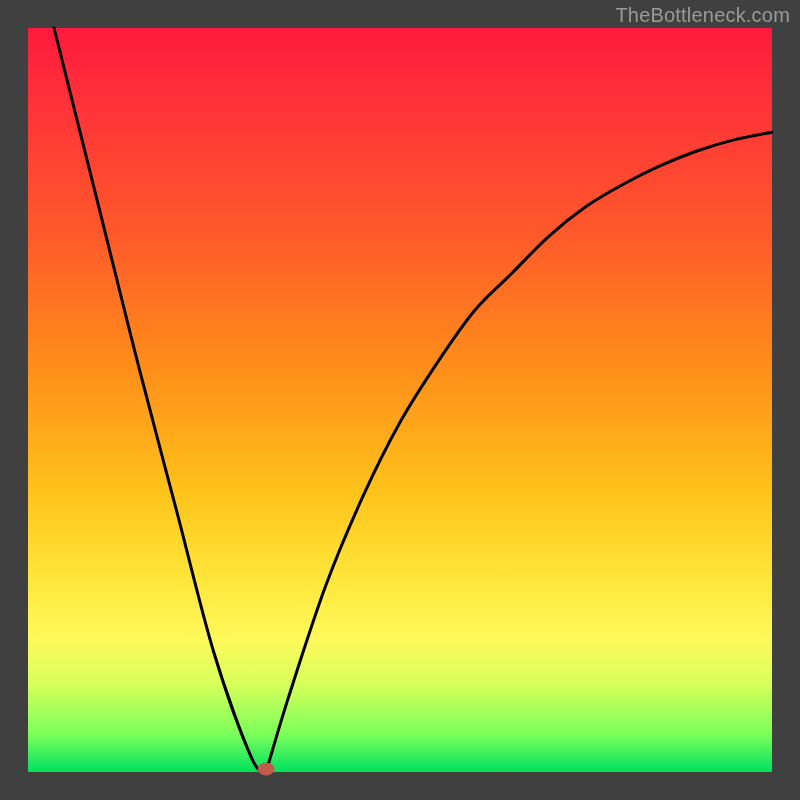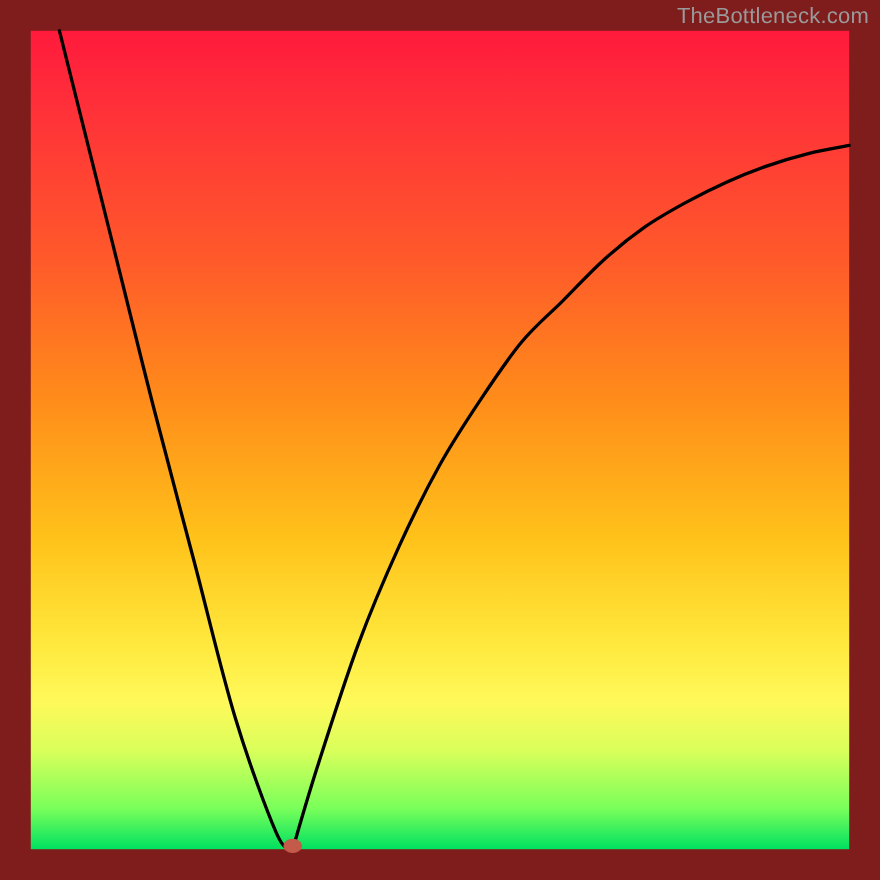--- a/index.html
+++ b/index.html
@@ -2,21 +2,21 @@
 <html><head>
 <meta charset="utf-8">
 <style>
   * { margin: 0; padding: 0; box-sizing: border-box; }
   html, body { width: 800px; height: 800px; overflow: hidden; }
   body { background: #000; position: relative; font-family: Arial, Helvetica, sans-serif; }
 
   .frame {
     position: absolute;
     inset: 0;
-    background: #7f1d1d;
+    background: #404040;
   }
 
   .plot-area {
     position: absolute;
     left: 28px;
     top: 28px;
     width: 744px;
     height: 744px;
     
     background: linear-gradient(

